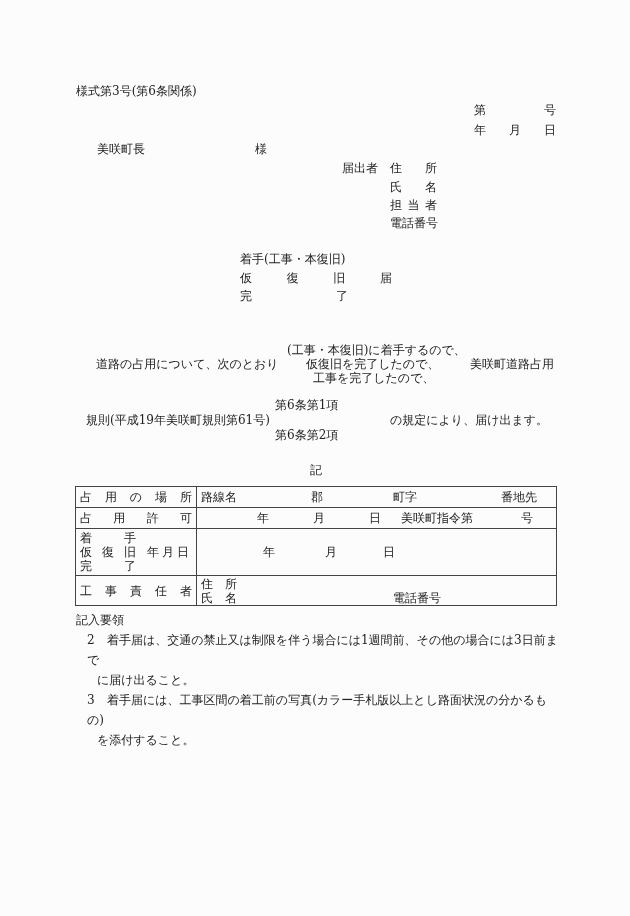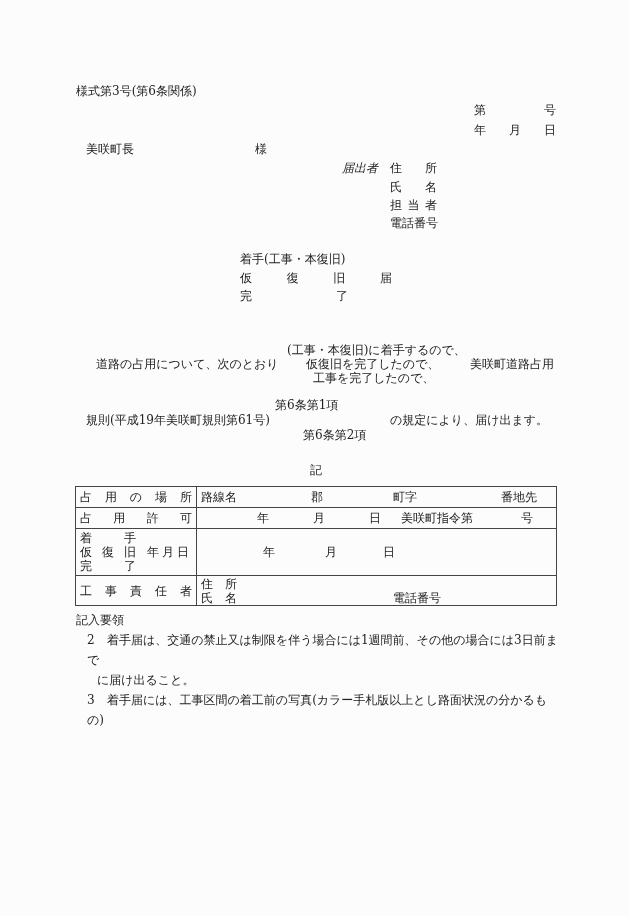--- a/index.html
+++ b/index.html
@@ -42,24 +42,24 @@
 <div class="abs spread" style="left:474px; top:103px; width:82px;">
   <span>第</span>
   <span>号</span>
 </div>
 <div class="abs spread" style="left:474px; top:123px; width:82px;">
   <span>年</span>
   <span>月</span>
   <span>日</span>
 </div>
 
-<div class="abs" style="left:86px; top:142px;">美咲町長</div>
+<div class="abs" style="left:97px; top:142px;">美咲町長</div>
 <div class="abs" style="left:255px; top:142px;">様</div>
 
-<div class="abs" style="left:342px; top:161px;font-style:italic;">届出者</div>
+<div class="abs" style="left:342px; top:161px;">届出者</div>
 <div class="abs spread" style="left:390px; top:161px; width:47px;">
   <span>住</span>
   <span>所</span>
 </div>
 <div class="abs spread" style="left:390px; top:180px; width:47px;">
   <span>氏</span>
   <span>名</span>
 </div>
 <div class="abs spread" style="left:390px; top:198px; width:47px;">
   <span>担</span>
@@ -87,21 +87,21 @@
 
 <div class="abs" style="left:287px; top:343px;">(工事・本復旧)に着手するので、</div>
 <div class="abs" style="left:96px; top:357px;">道路の占用について、次のとおり</div>
 <div class="abs" style="left:306px; top:357px;text-align:center;">仮復旧を完了したので、</div>
 <div class="abs" style="left:470px; top:357px;">美咲町道路占用</div>
 <div class="abs" style="left:313px; top:371px;">工事を完了したので、</div>
 
 <div class="abs" style="left:275px; top:398px;">第6条第1項</div>
 <div class="abs" style="left:86px; top:413px;">規則(平成19年美咲町規則第61号)</div>
 <div class="abs" style="left:346px; top:413px;margin-left:44px;">の規定により、届け出ます。</div>
-<div class="abs" style="left:275px; top:428px;margin-left:28px;">第6条第2項</div>
+<div class="abs" style="left:275px; top:428px;">第6条第2項</div>
 
 <div class="abs" style="left:310px; top:463px;">記</div>
 
 <table class="form">
   <tbody>
       <tr style="height:21px;">
     <td class="lab">
       <div class="cell-flex">
         <span>占</span>
         <span>用</span>
@@ -186,13 +186,14 @@
 
 <div class="notes">
   <div style="margin-left:-1px;">記入要領</div>
   <div class="note-item">
     <span class="num">2</span><span>着手届は、交通の禁止又は制限を伴う場合には1週間前、その他の場合には3日前まで</span>
   </div>
   <div class="note-cont">に届け出ること。</div>
   <div class="note-item">
     <span class="num">3</span><span>着手届には、工事区間の着工前の写真(カラー手札版以上とし路面状況の分かるもの)</span>
   </div>
+  <div class="note-cont">を添付すること。</div>
 </div>
 
 </body></html>

